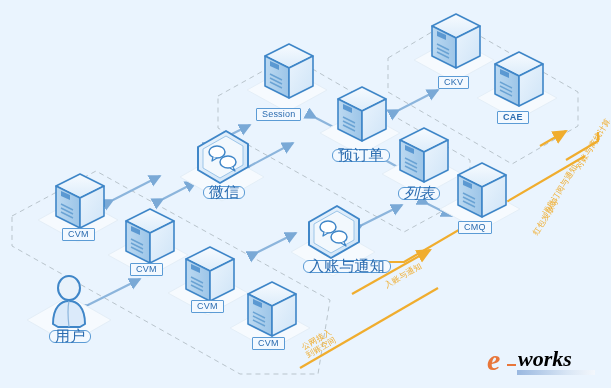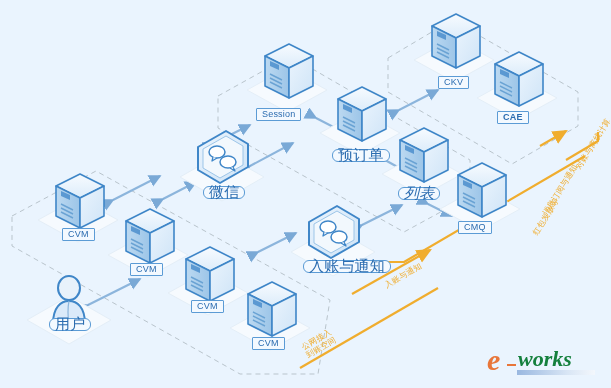--- a/index.html
+++ b/index.html
@@ -44,21 +44,21 @@
     font-style:italic;font-weight:bold;font-size:30px;
     color:#e8763a;line-height:30px;
   }
   #logo .dash{
     position:absolute;left:20px;top:19px;width:9px;height:2px;background:#e8763a;
   }
   #logo .works{
     position:absolute;left:31px;top:3px;
     font-family:"Liberation Serif","DejaVu Serif",serif;
     font-style:italic;font-weight:bold;font-size:22px;line-height:22px;
-    color:#15803d;
+    color:#000000;
   }
   #logo .bar{
     position:absolute;left:30px;top:25px;width:78px;height:5px;
     background:linear-gradient(to right,#9ab8e0,#d9e6f5 65%,#f3f7fc);
   }
 </style>
 </head>
 <body>
 
 <div id="stage">
@@ -294,21 +294,21 @@
       <ellipse cx="34" cy="12" rx="11" ry="12" fill="#e8f2fb" stroke="#3f86c8" stroke-width="2"></ellipse>
       <path d="M18,48 C18,31 26,25 34,25 C42,25 50,31 50,48 L45,51 L23,51 z" fill="#dbeafa" stroke="#3f86c8" stroke-width="2" stroke-linejoin="round"></path>
       <path d="M34,25 C34,25 32,34 34,51" stroke="#8cb5dc" stroke-width="1.2" fill="none"></path>
     </g>
   </svg>
 
   <div class="label" style="left:62px;top:228px;">CVM</div>
   <div class="label" style="left:130px;top:263px;">CVM</div>
   <div class="label" style="left:191px;top:300px;">CVM</div>
   <div class="label" style="left:252px;top:337px;">CVM</div>
-  <div class="label cn" style="left:49px;top:318px;">用户</div>
+  <div class="label cn" style="left:49px;top:330px;">用户</div>
   <div class="label cn" style="left:203px;top:186px;font-family:Liberation Serif, serif;">微信</div>
   <div class="label cn" style="left:303px;top:260px;">入账与通知</div>
   <div class="label" style="left:256px;top:108px;">Session</div>
   <div class="label cn" style="left:332px;top:149px;">预订单</div>
   <div class="label cn" style="left:398px;top:187px;font-style:italic;">列表</div>
   <div class="label" style="left:458px;top:221px;">CMQ</div>
   <div class="label" style="left:438px;top:76px;">CKV</div>
   <div class="label" style="left:497px;top:111px;font-weight:bold;">CAE</div>
 
   <div class="otext" style="left:300px;top:344px;transform:rotate(-30deg);white-space:pre;">公网接入

